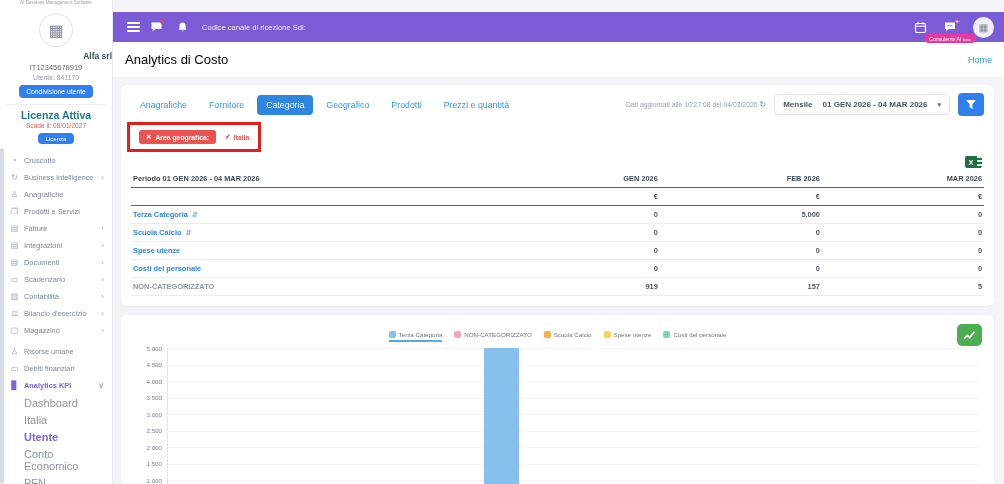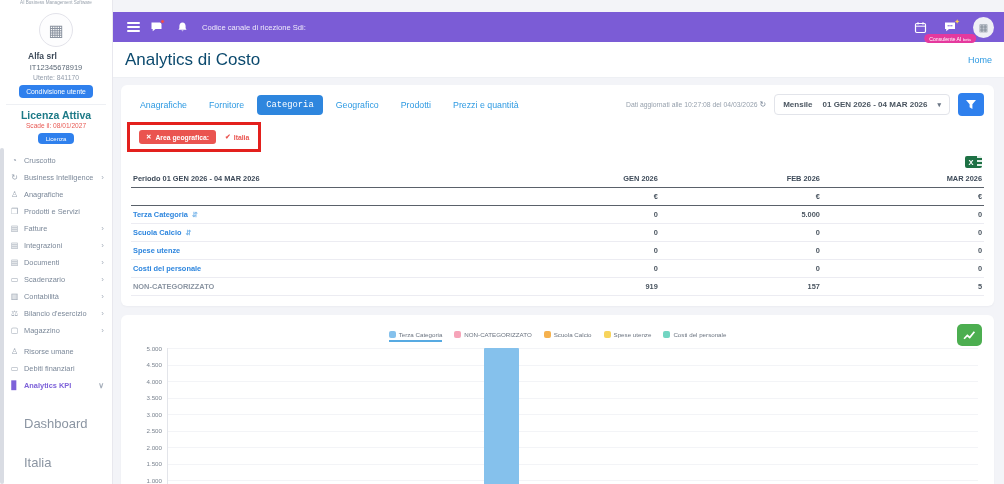--- a/index.html
+++ b/index.html
@@ -13,37 +13,37 @@
     background:#d9dce3; border-radius:2px; }
   .logo-row { display:flex; align-items:flex-end; justify-content:center; gap:2px; padding-top:7px; }
   .logo-bars { display:flex; align-items:flex-end; gap:1px; padding-bottom:3px; }
   .logo-bars i { display:block; width:2px; background:#c52ba4; border-radius:1px; }
   .logo-text { font-size:19px; font-weight:bold; color:#2c2340; letter-spacing:-0.5px; }
   .logo-text b { color:#1e1733; }
   .tagline { text-align:center; font-size:4.6px; color:#9aa3ae; margin-top:0px; }
   .avatar-big { width:34px; height:34px; border-radius:50%; border:1px solid #e3e3ea;
     margin:8px auto 4px; display:flex; align-items:center; justify-content:center;
     color:#8b93a0; font-size:16px; background:#fdfdfe; }
-  .company { text-align:left; font-size:8.5px; font-weight:bold; color:#3d4a59;padding-left:28px; }
+  .company { text-align:right; font-size:8.5px; font-weight:bold; color:#3d4a59; }
   .vat { text-align:center; font-size:7.5px; color:#5d6a78; margin-top:2px; }
   .user { text-align:center; font-size:6.8px; color:#939dab; margin-top:2px; }
   .btn-blue { display:block; margin:4px auto 0; background:#2f80ed; color:#fff; border:none;
     font-size:6.8px; padding:3px 7px; border-radius:4px; font-family:inherit; }
   .lic-divider { border-top:1px solid #eef0f4; margin:6px 6px 4px; }
   .lic-title { text-align:center; font-size:10.5px; font-weight:bold; color:#1d7a87; }
   .lic-expiry { text-align:center; font-size:6.6px; color:#e85a54; margin-top:1px; }
   .nav { margin-top:8px; }
   .nav-item { display:flex; align-items:center; gap:5px; padding:4px 8px 4px 10px;
     font-size:7.4px; color:#7b8899; cursor:pointer; }
   .nav-item .ni-icon { width:9px; font-size:8px; color:#9aa4b1; text-align:center; }
   .nav-item .ni-label { flex:1; }
   .nav-item .ni-chev { font-size:8px; color:#a6afbb; }
   .nav-item.active { color:#7d62d9; font-weight:bold; }
   .nav-item.active .ni-icon { color:#7d62d9; }
-  .nav-sub { padding:2.6px 8px 2.6px 24px; font-size:13px; color:#8b95a2; cursor:pointer;margin-top:19px; }
+  .nav-sub { padding:2.6px 8px 2.6px 24px; font-size:11px; color:#8b95a2; cursor:pointer; }
   .nav-sub.active { color:#7d62d9; font-weight:bold; }
   .nav-gap { height:4px; }
 
   
   .main { position:absolute; left:113px; top:12px; width:891px; height:484px; }
 
   .topbar { height:30px; background:#7b5cd6; display:flex; align-items:center; padding:0 10px; color:#fff; }
   .hamburger { width:13px; display:flex; flex-direction:column; gap:2.5px; margin:0 10px 0 4px; cursor:pointer; }
   .hamburger i { display:block; height:1.8px; background:#fff; border-radius:1px; }
   .tb-ic { position:relative; margin-right:14px; cursor:pointer; display:flex; align-items:center; }
@@ -54,32 +54,32 @@
   .ai-wrap { position:relative; }
   .ai-spark { position:absolute; right:-3px; top:-3px; color:#ffd34d; font-size:7px; }
   .ai-badge { position:absolute; left:50%; transform:translateX(-50%); top:13px; background:#e5399e;
     color:#fff; font-size:5.2px; padding:1.5px 5px; border-radius:6px; white-space:nowrap; }
   .ai-badge small { font-size:4px; }
   .avatar-sm { width:21px; height:21px; border-radius:50%; background:#efeff5; color:#7d8794;
     display:flex; align-items:center; justify-content:center; font-size:10px; cursor:pointer; }
 
   .page-head { height:36px; background:#fff; display:flex; align-items:center;
     justify-content:space-between; padding:0 12px; border-bottom:1px solid #eef0f4; }
-  .page-title { font-size:17px; color:#0c4a6e; }
+  .page-title { font-size:13px; color:#000000; }
   .home-link { font-size:9px; color:#2e9ae2; cursor:pointer; }
 
   .content { padding:7px 10px 0 8px; display:flex; flex-direction:column; gap:9px; }
   .card { background:#fff; border-radius:6px; box-shadow:0 1px 2px rgba(40,40,80,.04); }
 
   
   .card1 { padding:8px 10px 10px; }
   .tabs-row { display:flex; align-items:center; }
   .tabs { display:flex; align-items:center; gap:4px; }
   .tab { font-size:8.8px; color:#2e9ae2; padding:5px 9px; border-radius:4px; cursor:pointer; white-space:nowrap; }
-  .tab.active { background:#2e86de; color:#fff;font-family:Liberation Mono, monospace; }
+  .tab.active { background:#2e86de; color:#fff; }
   .tabs-right { margin-left:auto; display:flex; align-items:center; gap:8px; }
   .updated { font-size:6.8px; color:#97a1ad; }
   .updated .refresh { font-size:8px; color:#7b8899; margin-left:2px; }
   .range-box { display:flex; align-items:center; gap:10px; border:1px solid #e2e4ea; border-radius:4px;
     padding:5px 8px; font-size:8px; color:#4a5560; font-weight:bold; background:#fff; cursor:pointer; }
   .range-box .caret { font-size:7px; color:#6b7685; }
   .filter-btn { width:26px; height:23px; background:#2f80ed; border:none; border-radius:4px;
     display:flex; align-items:center; justify-content:center; cursor:pointer; }
 
   

